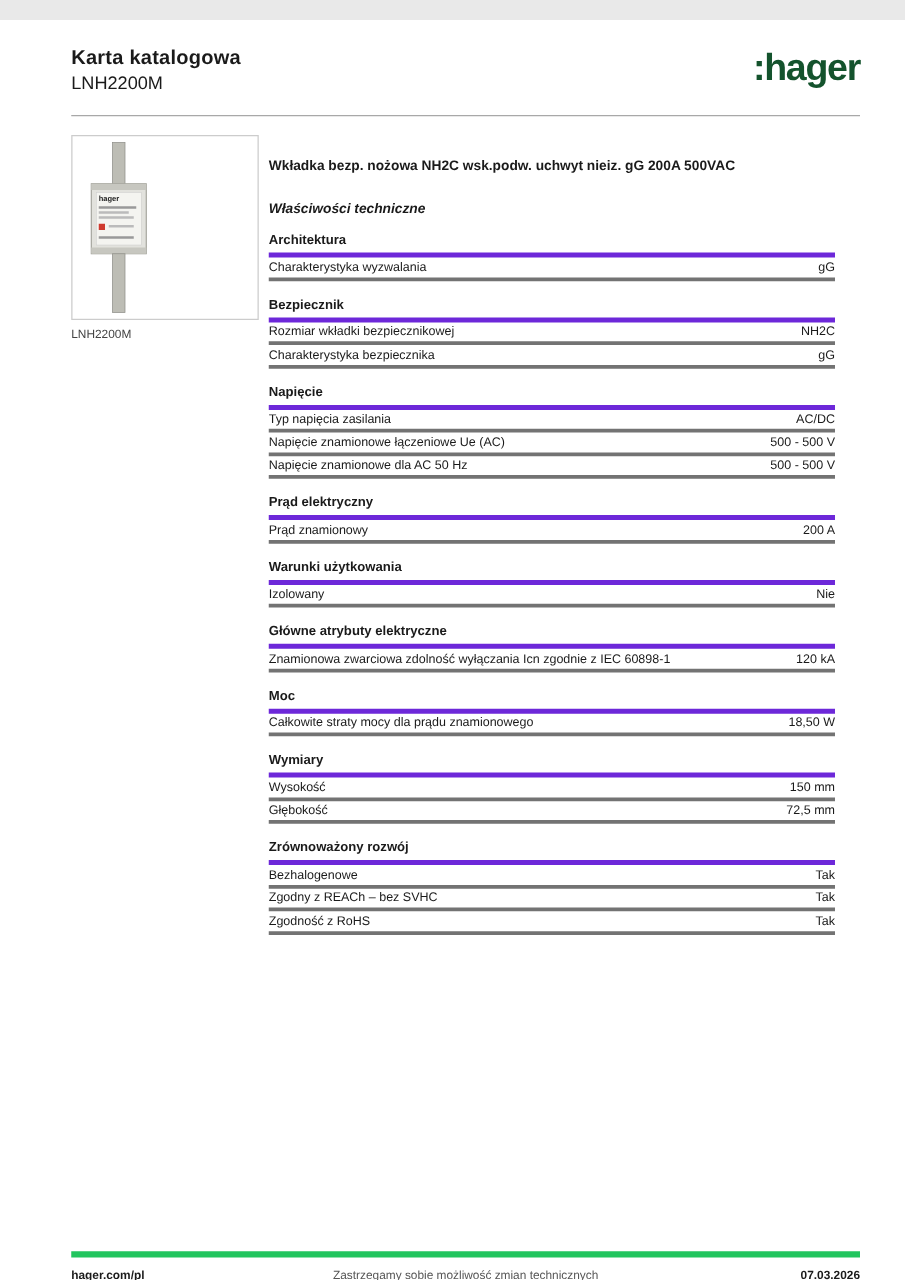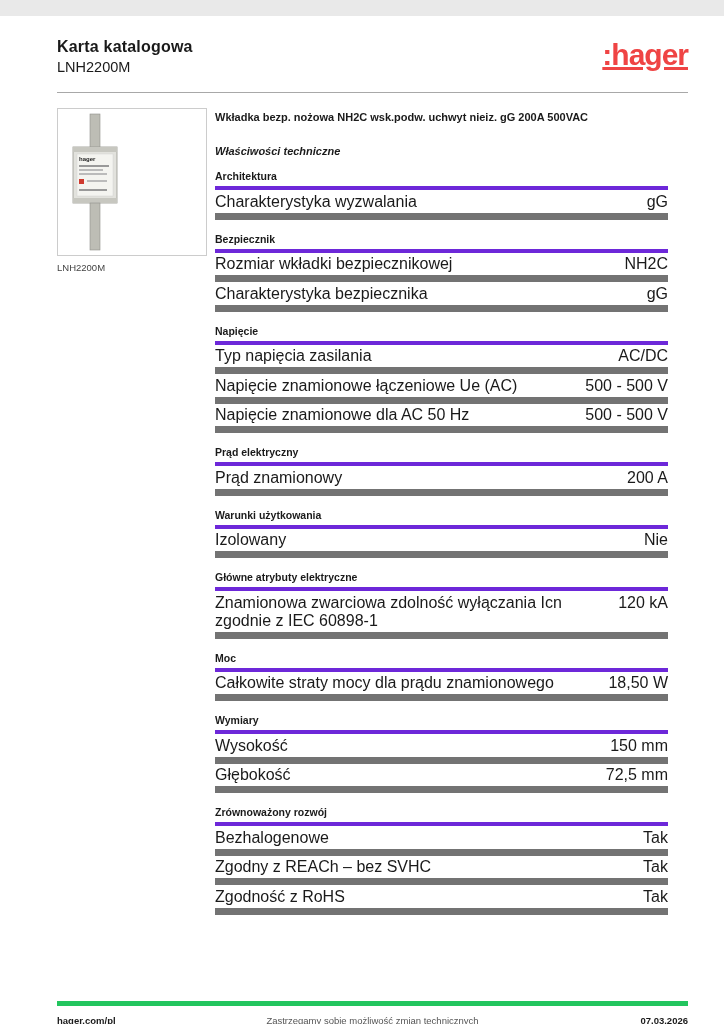--- a/index.html
+++ b/index.html
@@ -14,50 +14,50 @@
     padding-left: 20px;
   }
 
   
   .header { position: absolute; left: 57px; top: 22px; right: 56px; }
   .doc-title { font-size: 16px; font-weight: bold; letter-spacing: 0.2px; margin: 0; }
   .doc-subtitle { font-size: 14.5px; font-weight: normal; margin: 3px 0 0 0; }
   .logo {
     position: absolute; right: 0; top: 2px;
     font-size: 30px; font-weight: bold;
-    color: #ef4444; letter-spacing: -1px; line-height: 1; text-decoration: underline;
+    color: #14532d; letter-spacing: -1px; line-height: 1;
   }
   .header-rule { position: absolute; left: 57px; right: 56px; top: 76px; border-top: 1px solid #a8a8a8; }
 
   
   .image-col { position: absolute; left: 57px; top: 92px; width: 150px; }
   .image-box {
     width: 148px; height: 146px;
     border: 1px solid #cccccc; background: #ffffff;
     display: flex; align-items: center; justify-content: center;
     box-sizing: content-box;
   }
   .image-caption { font-size: 9.5px; color: #444444; margin-top: 6px; }
 
   
-  .main { position: absolute; left: 215px; top: 92px; width: 453px; }
+  .main { position: absolute; left: 215px; top: 108px; width: 453px; }
   .product-desc { font-size: 11px; font-weight: bold; line-height: 1.3; margin: 2px 0 0 0; }
   .props-title { font-size: 11px; font-weight: bold; margin: 21px 0 0 0; font-style: italic; }
 
   .section { margin-top: 13px; }
   .section-title {
     font-size: 10.5px; font-weight: bold;
     padding-bottom: 4px; margin: 0;
     border-bottom: 4px solid #6d28d9;
   }
   .row {
     display: flex; justify-content: space-between; align-items: baseline;
-    font-size: 16px;
+    font-size: 10px;
     padding: 2.5px 0 2px 0;
-    border-bottom: 7px solid #737373;
+    border-bottom: 3px solid #737373;
   }
   .row-label { text-align: left; }
   .row-value { white-space: nowrap; margin-left: 14px; text-align: right; }
 
   
   .footer {
     position: absolute; left: 57px; right: 56px; top: 985px;
     border-top: 5px solid #22c55e;
     padding-top: 9px;
     display: flex; align-items: baseline;

